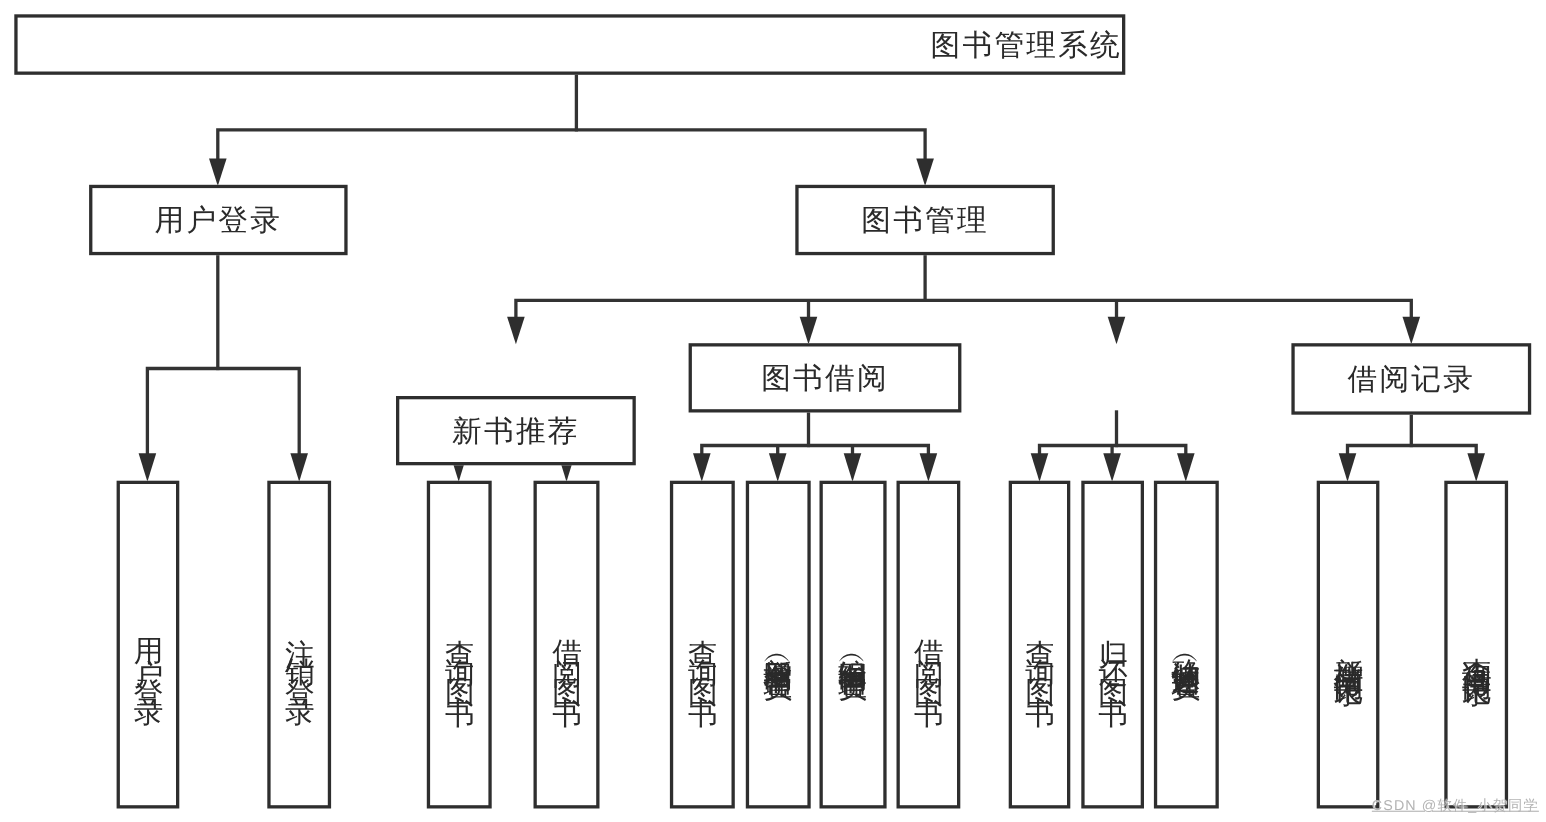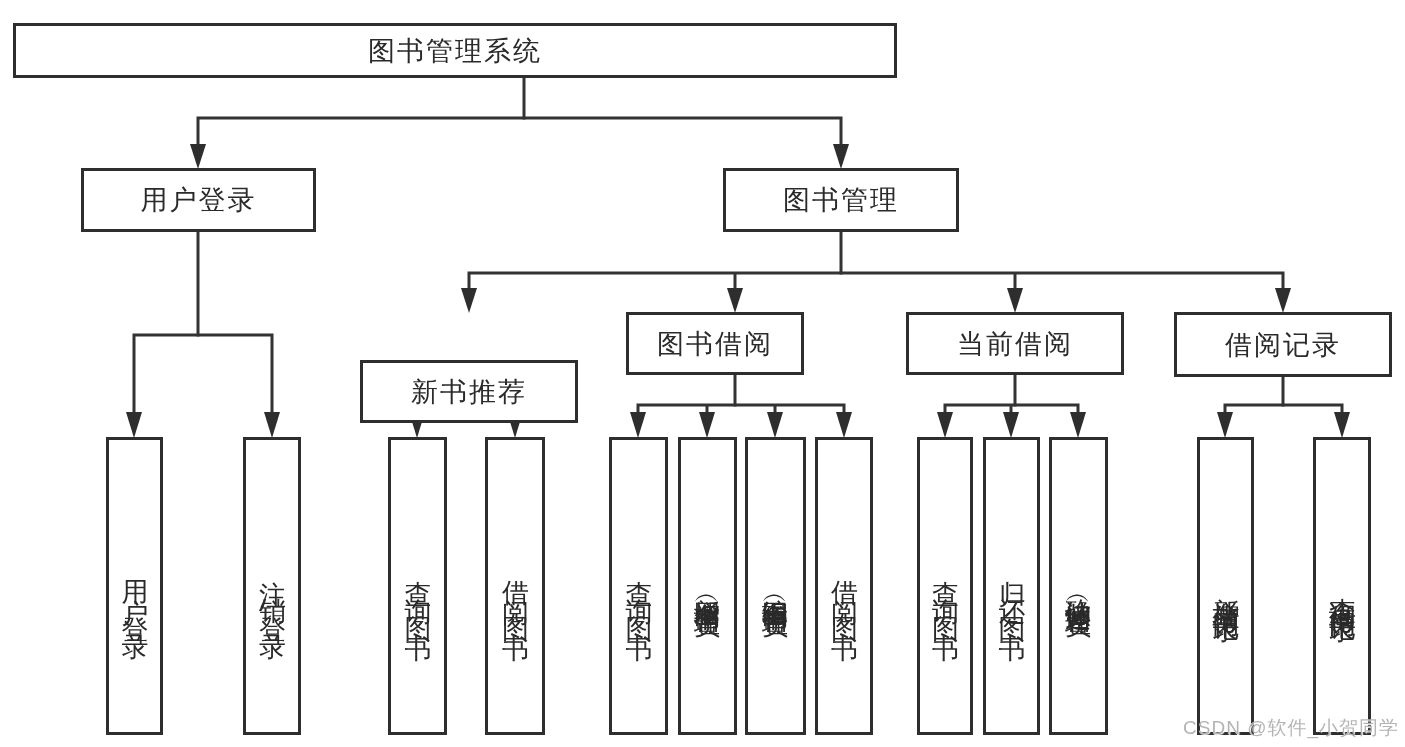--- a/index.html
+++ b/index.html
@@ -16,22 +16,22 @@
   .hlabel { font-size:27px; letter-spacing:2px; white-space:nowrap; }
   .vtext {
     writing-mode:vertical-rl; text-orientation:mixed;
     font-size:27px; line-height:1; white-space:nowrap;
   }
   .ls4 { letter-spacing:18px; margin-bottom:-18px; }
   .ls6 { letter-spacing:4px;  margin-bottom:-4px; }
   .ls9 { letter-spacing:2px;  margin-bottom:-2px; font-size:26px; }
   .watermark {
     position:absolute; right:6px; bottom:6px; z-index:2;
-    font-size:19px; color:#b4b4b4; letter-spacing:1px;
-    text-shadow:1px 1px 1px #ffffff; white-space:nowrap;
+    font-size:13px; color:#b4b4b4; letter-spacing:1px;
+    text-shadow:1px 1px 1px #ffffff; white-space:nowrap;text-decoration:underline;
   }
 </style>
 </head>
 <body>
 
 <div class="canvas">
 
   <svg class="connectors" width="1405" height="747" viewBox="0 0 1405 747">
     <g stroke="#333333" stroke-width="3" fill="none">
 
@@ -77,39 +77,36 @@
       <polygon points="767,412 783,412 775,438"></polygon>
       <polygon points="836,412 852,412 844,438"></polygon>
       <polygon points="937,412 953,412 945,438"></polygon>
       <polygon points="1003,412 1019,412 1011,438"></polygon>
       <polygon points="1070,412 1086,412 1078,438"></polygon>
       <polygon points="1217,412 1233,412 1225,438"></polygon>
       <polygon points="1334,412 1350,412 1342,438"></polygon>
     </g>
   </svg>
 
-  <div class="node" style="left:13px; top:23px; width:884px; height:55px;">
+  <div class="node" style="left:13px; top:13px; width:1010px; height:55px;justify-content:flex-end;">
     <span class="hlabel">图书管理系统</span>
   </div>
 
   <div class="node" style="left:81px; top:168px; width:235px; height:64px;">
     <span class="hlabel">用户登录</span>
   </div>
   <div class="node" style="left:723px; top:168px; width:236px; height:64px;align-items:center;">
     <span class="hlabel">图书管理</span>
   </div>
 
   <div class="node" style="left:360px; top:312px; width:218px; height:63px;margin-top:48px;">
     <span class="hlabel">新书推荐</span>
   </div>
-  <div class="node" style="left:626px; top:312px; width:178px; height:63px;">
+  <div class="node" style="left:626px; top:312px; width:248px; height:63px;">
     <span class="hlabel">图书借阅</span>
-  </div>
-  <div class="node" style="left:906px; top:312px; width:218px; height:63px;">
-    <span class="hlabel">当前借阅</span>
   </div>
   <div class="node" style="left:1174px; top:312px; width:218px; height:65px;">
     <span class="hlabel">借阅记录</span>
   </div>
 
   <div class="node" style="left:106px; top:437px; width:57px; height:298px;">
     <span class="vtext ls4">用户登录</span>
   </div>
   <div class="node" style="left:243px; top:437px; width:58px; height:298px;">
     <span class="vtext ls4">注销登录</span>

